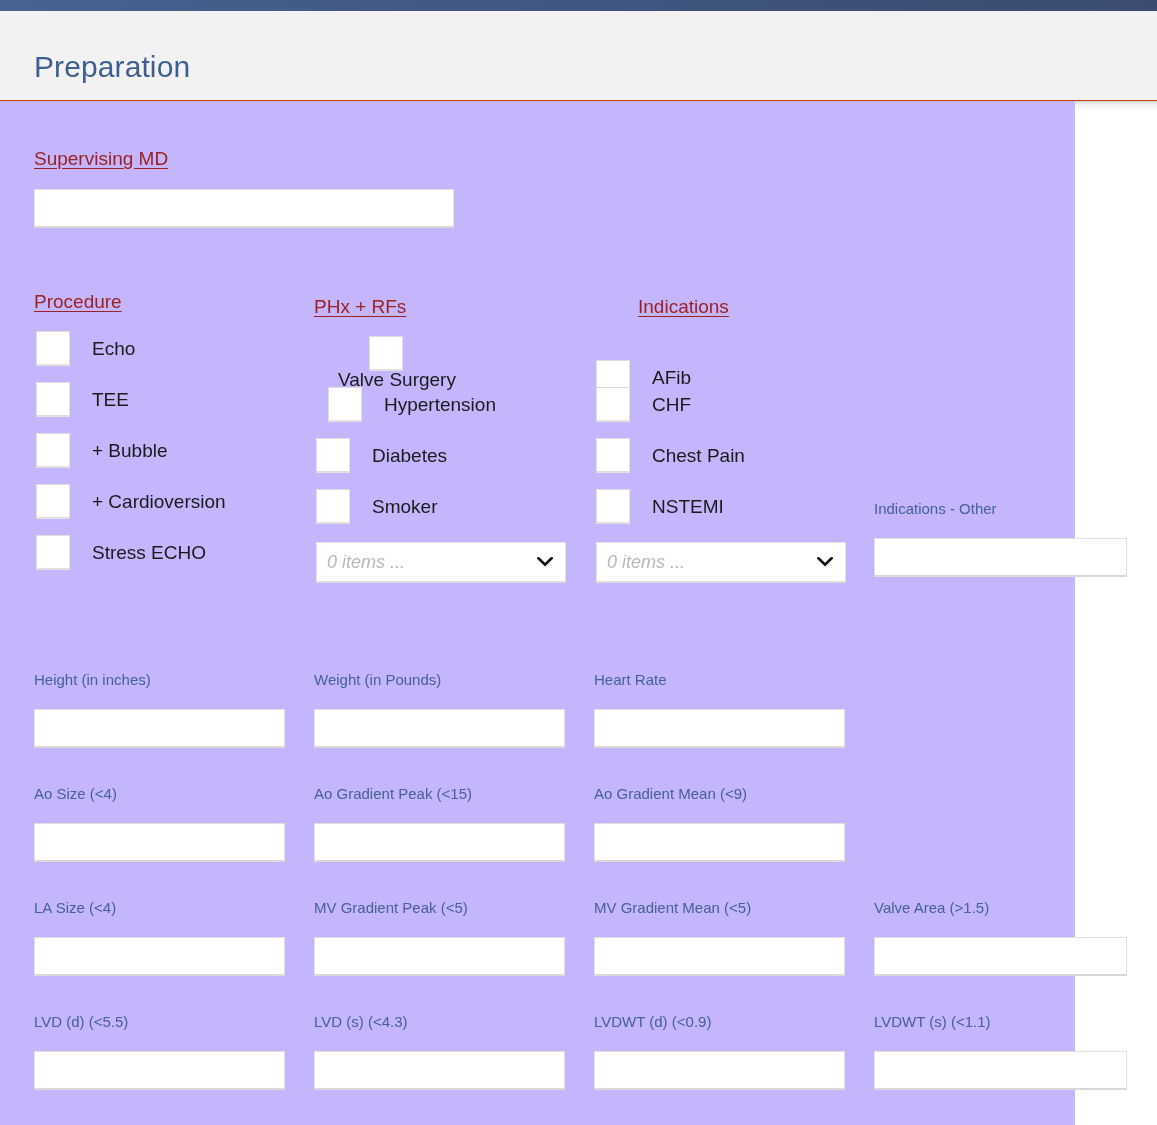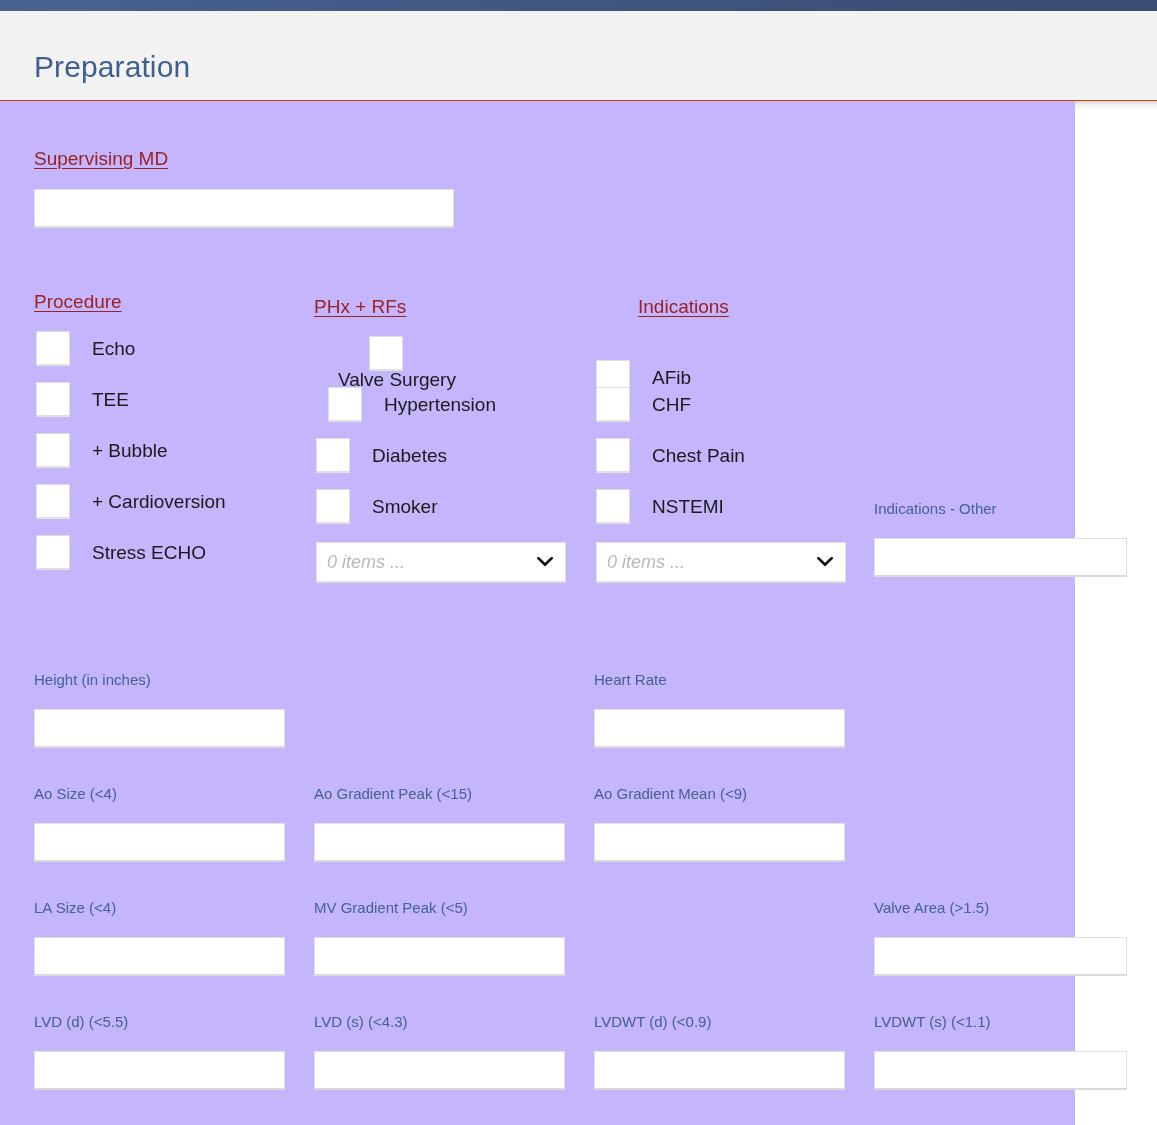--- a/index.html
+++ b/index.html
@@ -242,20 +242,24 @@
 
   <div class="field" style="left:874px; top:400px;">
     <div class="blue-label">Indications - Other</div>
     <input class="text-input" type="text" style="width: 253px; margin-top: 22px;" placeholder="">
   </div>
 
   <div class="field" style="left:34px; top:571px;">
     <div class="blue-label">Height (in inches)</div>
     <input class="text-input" type="text" style="width: 251px; margin-top: 22px;" placeholder="">
   </div>
+  <div class="field" style="left:314px; top:571px;">
+    <div class="blue-label">Weight (in Pounds)</div>
+    <input class="text-input" type="text" style="width: 251px; margin-top: 22px;" placeholder="">
+  </div>
   <div class="field" style="left:594px; top:571px;">
     <div class="blue-label">Heart Rate</div>
     <input class="text-input" type="text" style="width: 251px; margin-top: 22px;" placeholder="">
   </div>
 
   <div class="field" style="left:34px; top:685px;">
     <div class="blue-label">Ao Size (&lt;4)</div>
     <input class="text-input" type="text" style="width: 251px; margin-top: 22px;" placeholder="">
   </div>
   <div class="field" style="left:314px; top:685px;">
@@ -266,20 +270,24 @@
     <div class="blue-label">Ao Gradient Mean (&lt;9)</div>
     <input class="text-input" type="text" style="width: 251px; margin-top: 22px;" placeholder="">
   </div>
 
   <div class="field" style="left:34px; top:799px;">
     <div class="blue-label">LA Size (&lt;4)</div>
     <input class="text-input" type="text" style="width: 251px; margin-top: 22px;" placeholder="">
   </div>
   <div class="field" style="left:314px; top:799px;">
     <div class="blue-label">MV Gradient Peak (&lt;5)</div>
+    <input class="text-input" type="text" style="width: 251px; margin-top: 22px;" placeholder="">
+  </div>
+  <div class="field" style="left:594px; top:799px;">
+    <div class="blue-label">MV Gradient Mean (&lt;5)</div>
     <input class="text-input" type="text" style="width: 251px; margin-top: 22px;" placeholder="">
   </div>
   <div class="field" style="left:874px; top:799px;">
     <div class="blue-label">Valve Area (&gt;1.5)</div>
     <input class="text-input" type="text" style="width: 253px; margin-top: 22px;" placeholder="">
   </div>
 
   <div class="field" style="left:34px; top:913px;">
     <div class="blue-label">LVD (d) (&lt;5.5)</div>
     <input class="text-input" type="text" style="width: 251px; margin-top: 22px;" placeholder="">

